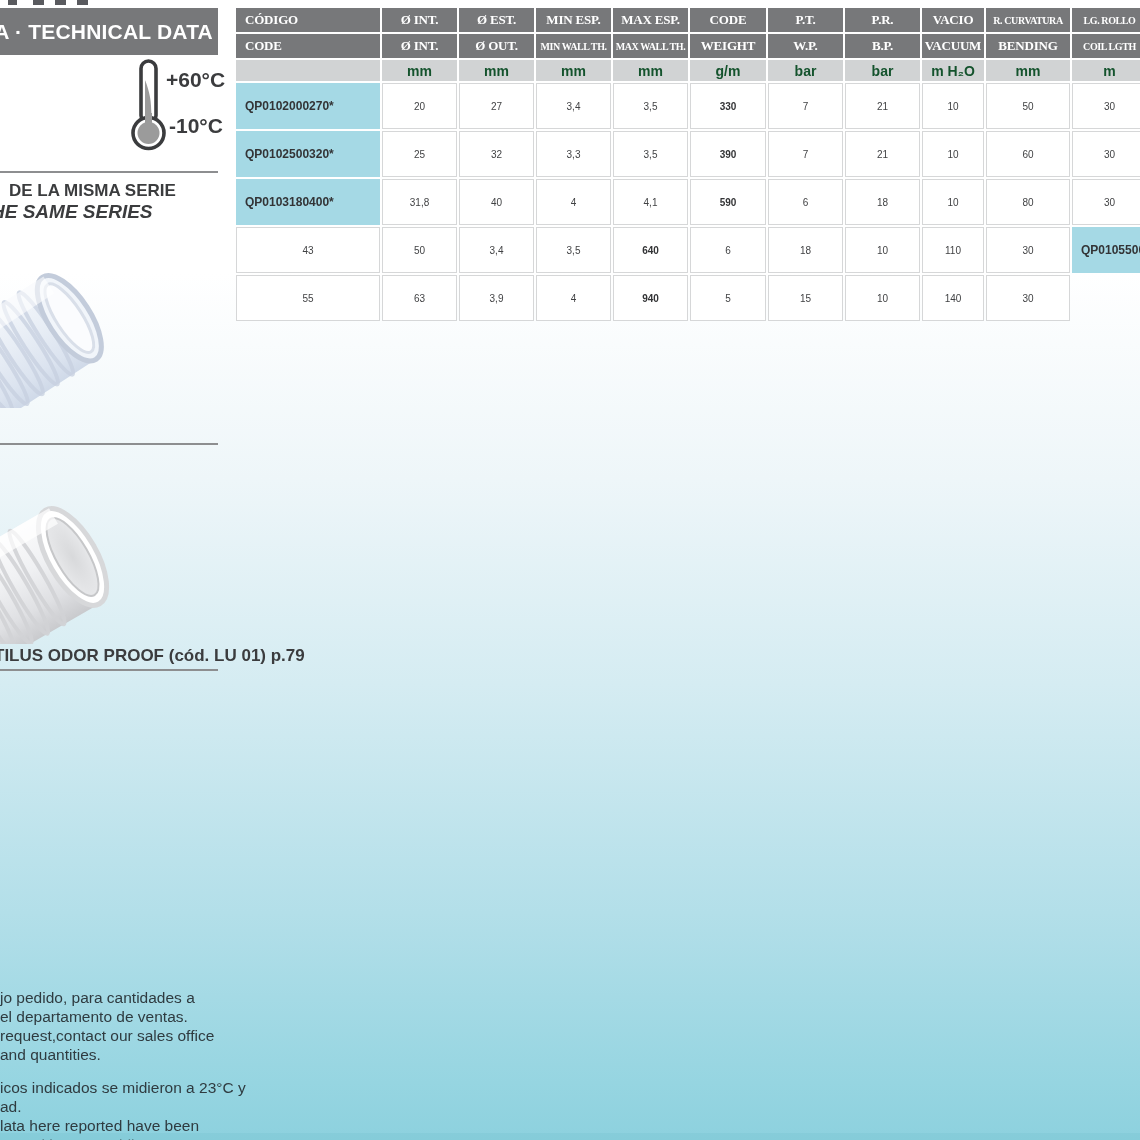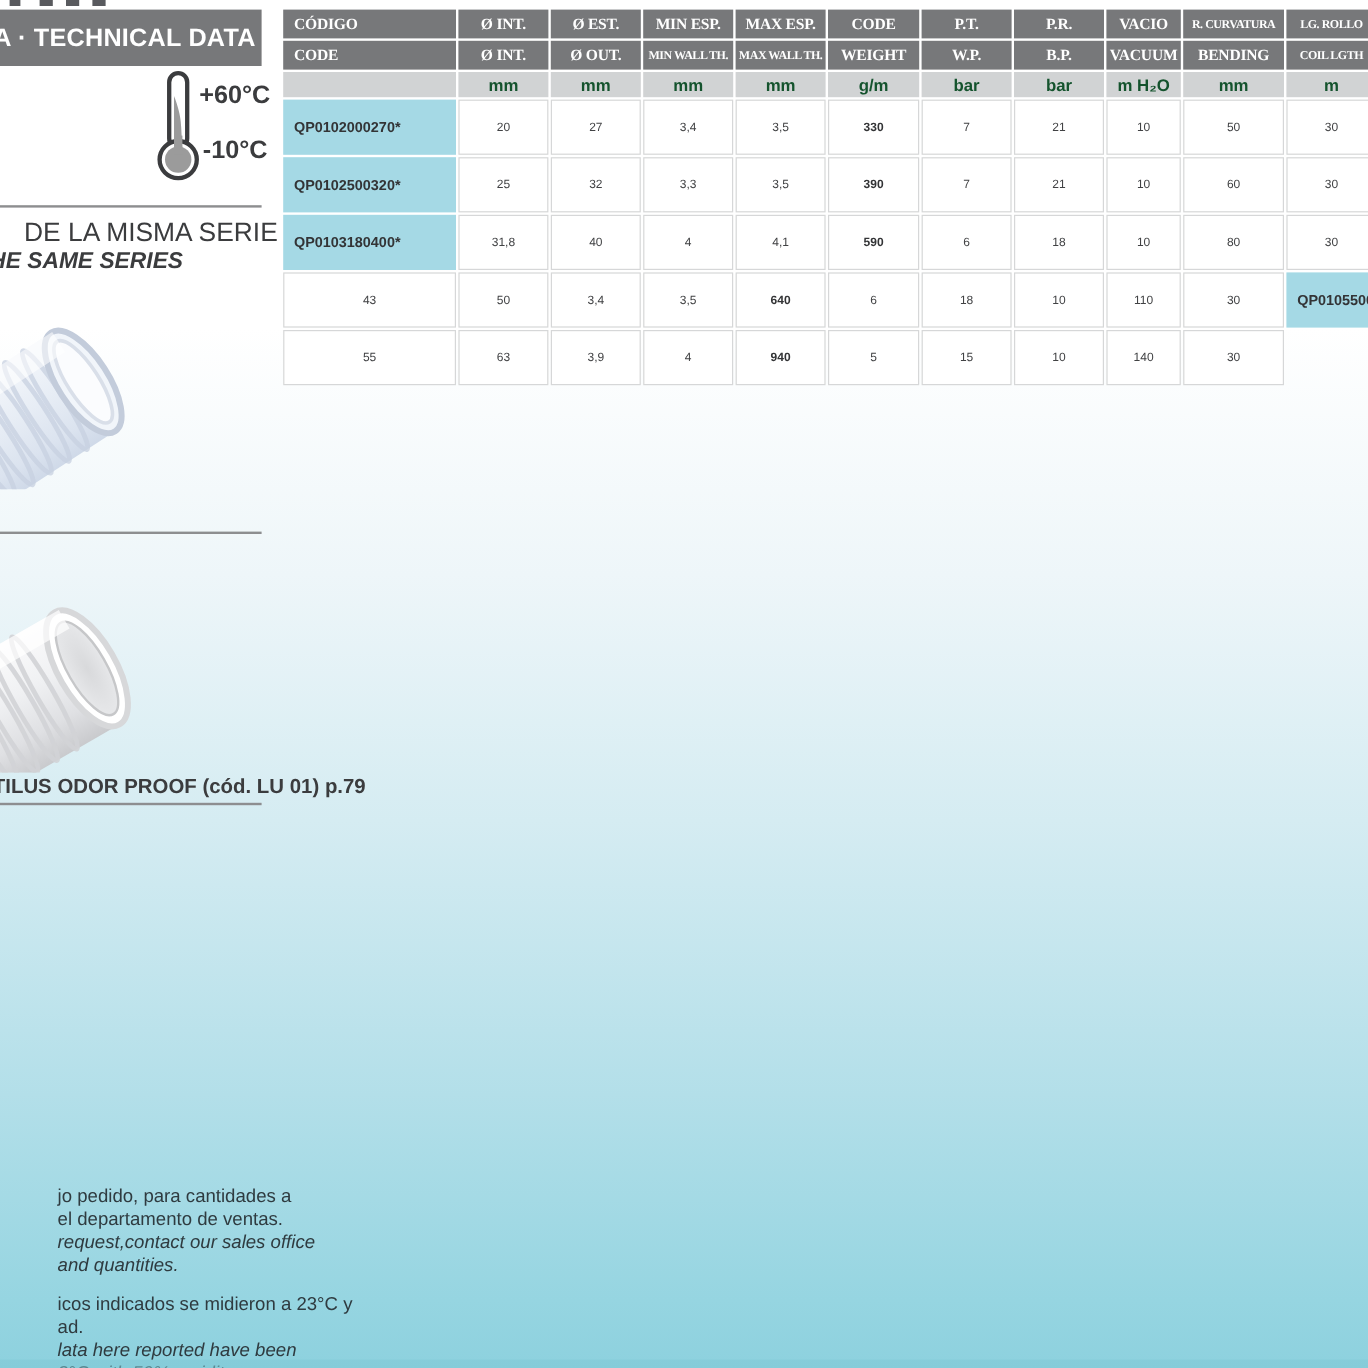--- a/index.html
+++ b/index.html
@@ -22,38 +22,38 @@
   
   .thermo { position:absolute; left:126px; top:58px; }
   .temp { position:absolute; color:#3b3c3e; font-weight:bold; font-size:21px; white-space:nowrap; }
   .temp.hot  { left:166px; top:68px; }
   .temp.cold { left:169px; top:114px; }
 
   .divider { position:absolute; left:0; width:218px; height:2px; background:#8d8e90; }
   .div-1 { top:171px; }
 
   .series { position:absolute; left:0; top:181px; width:230px; color:#3b3c3e; overflow:visible; }
-  .series .l1 { font-weight:normal; font-size:22px; padding-left:20px; white-space:nowrap; }
+  .series .l1 { font-weight:bold; font-size:17px; padding-left:9px; white-space:nowrap; }
   .series .l2 { font-weight:bold; font-style:italic; font-size:19px; margin-left:-9px; white-space:nowrap; }
 
   .caption { position:absolute; left:0; color:#3b3c3e; font-weight:bold; font-size:17px; white-space:nowrap; }
   .cap-1 { top:420px; left:2px; }
   .cap-2 { top:646px; left:-6px; }
   .underline { position:absolute; left:0; width:218px; height:2px; background:#8d8e90; }
   .ul-1 { top:443px; }
   .ul-2 { top:669px; }
 
   .hose { position:absolute; left:0; overflow:hidden; }
   .hose-1 { top:256px; width:112px; height:152px; }
   .hose-2 { top:492px; width:120px; height:152px; }
 
   
   .notes { position:absolute; left:0; top:988px; width:360px; color:#2f3b40; font-size:15.5px; line-height:19px; }
-  .notes .group { margin-bottom:14px;margin-left:48px; }
-  .notes .en { font-style:italic; }
+  .notes .group { margin-bottom:14px; }
+  .notes .en { }
 
   
   .dtable { position:absolute; left:236px; top:8px; display:grid;
             grid-template-columns:144px 75px 75px 75px 75px 76px 75px 75px 62px 84px 75px;
             grid-template-rows:24px 24px 21px 46px 46px 46px 46px 46px;
             gap:2px; }
   .cell { display:flex; align-items:center; justify-content:center; overflow:hidden; }
   .h-top { background:#77787a; color:#fff; font-weight:bold; font-size:13px; letter-spacing:-.2px; white-space:nowrap;font-family:Liberation Serif, serif; }
   .h-top.tight { font-size:10px; letter-spacing:-.4px; }
   .h-left { justify-content:flex-start; padding-left:9px; }

